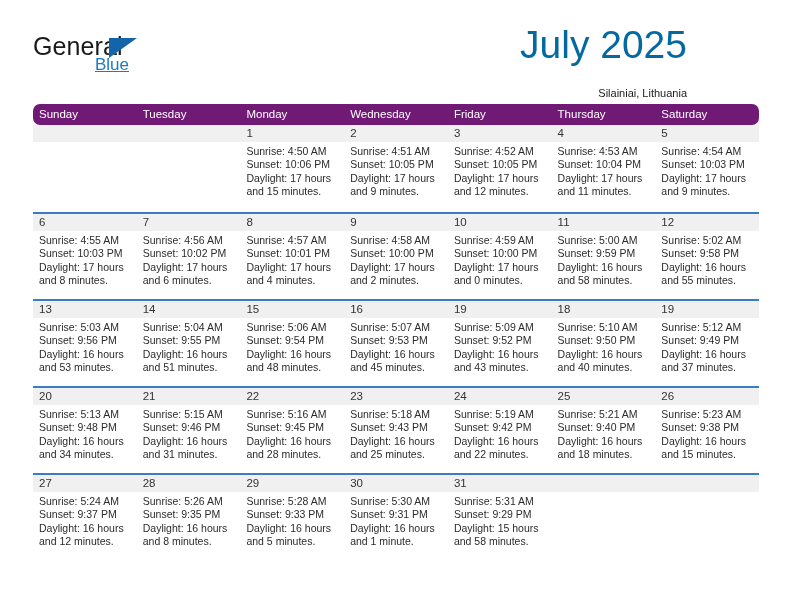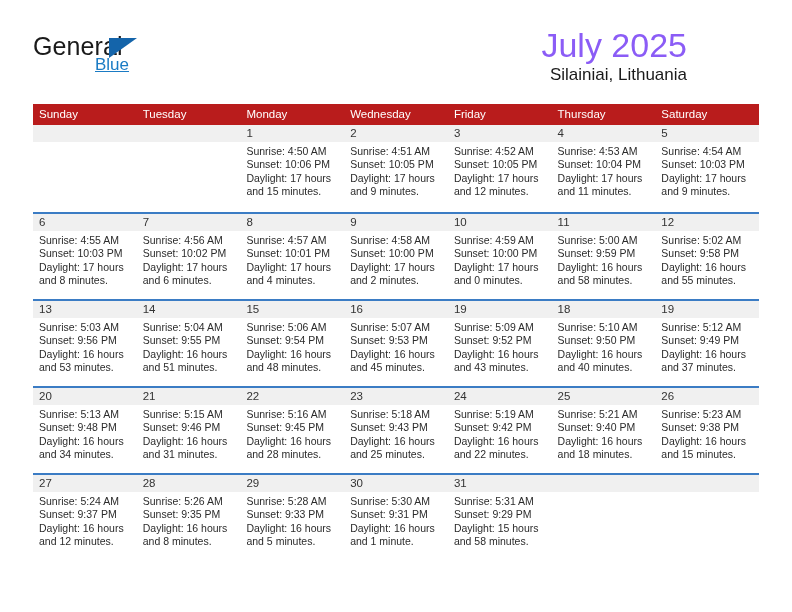--- a/index.html
+++ b/index.html
@@ -66,46 +66,47 @@
     text-decoration: underline;
   }
 
   .title-block {
     position: absolute;
     right: 0;
     top: 0;
     text-align: right;
   }
   .month-title {
-    font-size: 34px;
-    color: #8b5cf6;
+    font-size: 39px;
+    color: #0369a1;
     line-height: 34px;
     white-space: nowrap;
     font-weight: normal;
   }
   .location {
-    font-size: 17px;
+    font-size: 11px;
     color: #1a1a1a;
     line-height: 20px;
-    margin-top: 3px;
+    margin-top: 21px;
     white-space: nowrap;
   }
 
   
   .calendar {
     position: absolute;
     left: 33px;
     top: 104px;
     width: 726px;
   }
 
   .weekdays {
     display: flex;
-    background: #b91c1c;
+    background: #701a75;
     height: 21px;
+    border-radius: 7px;
   }
   .weekday {
     flex: 1 1 0;
     color: #ffffff;
     font-size: 11.5px;
     line-height: 21px;
     padding-left: 6px;
     box-sizing: border-box;
     white-space: nowrap;
     overflow: hidden;

